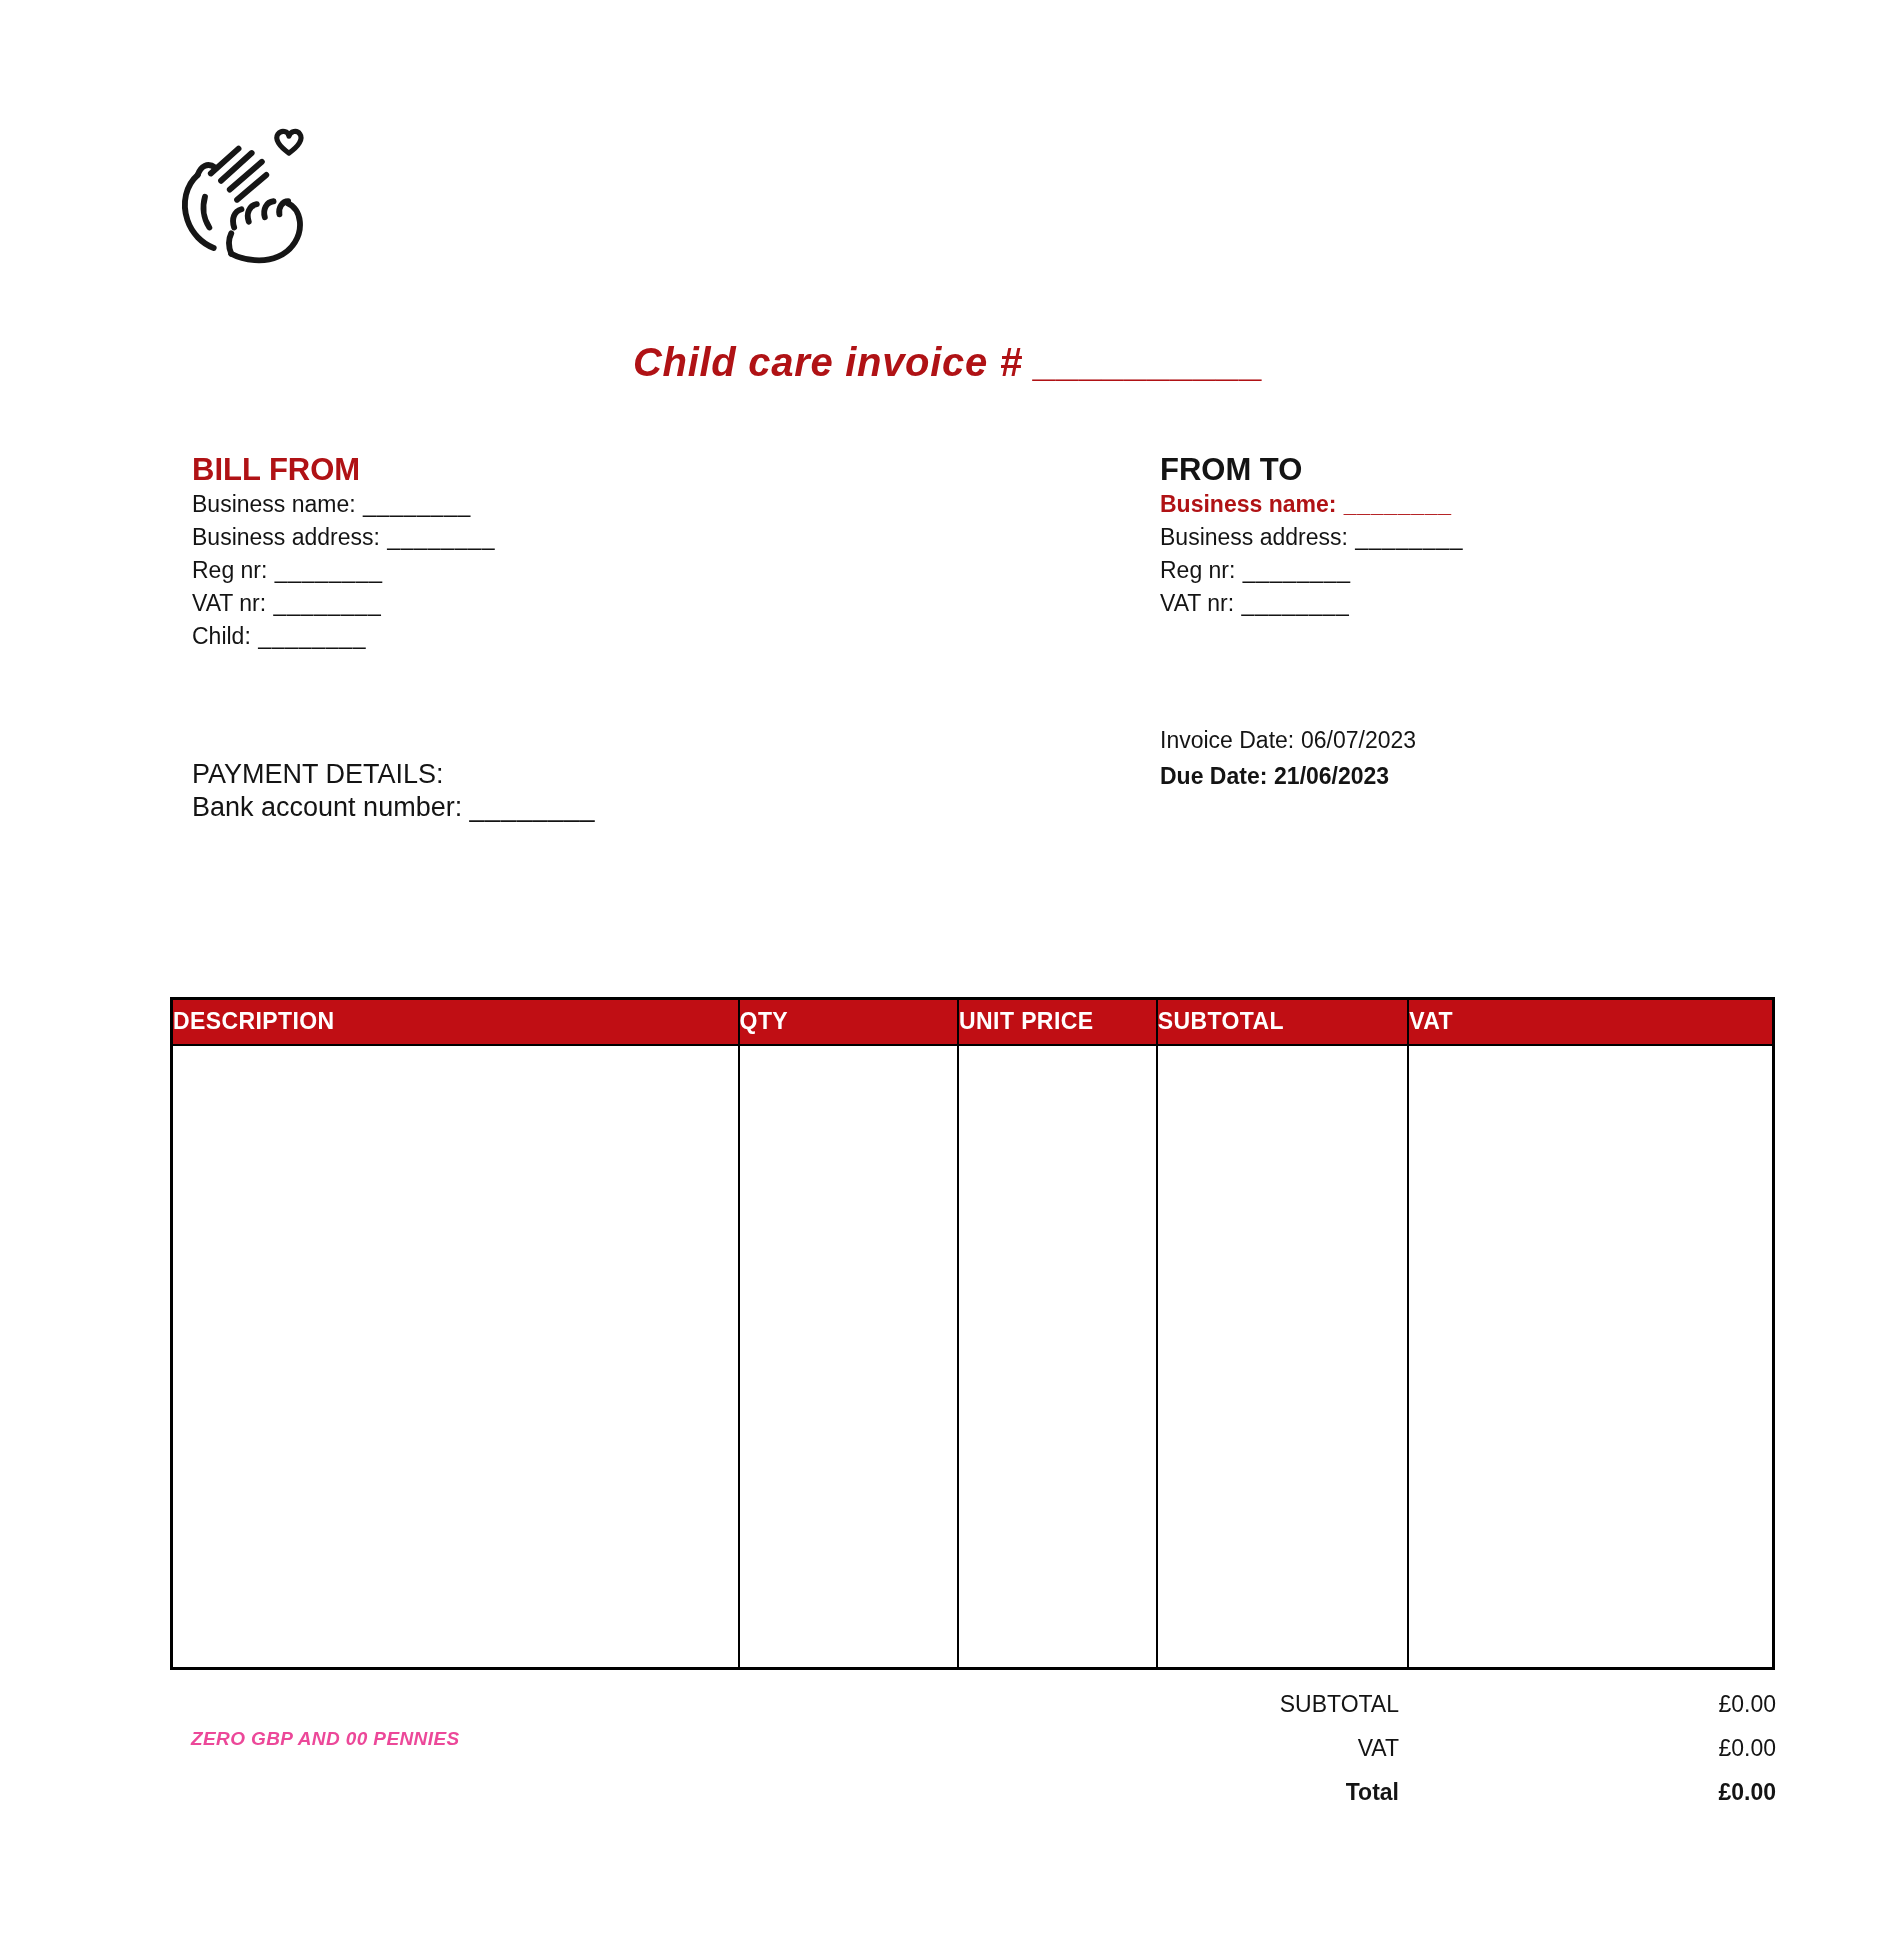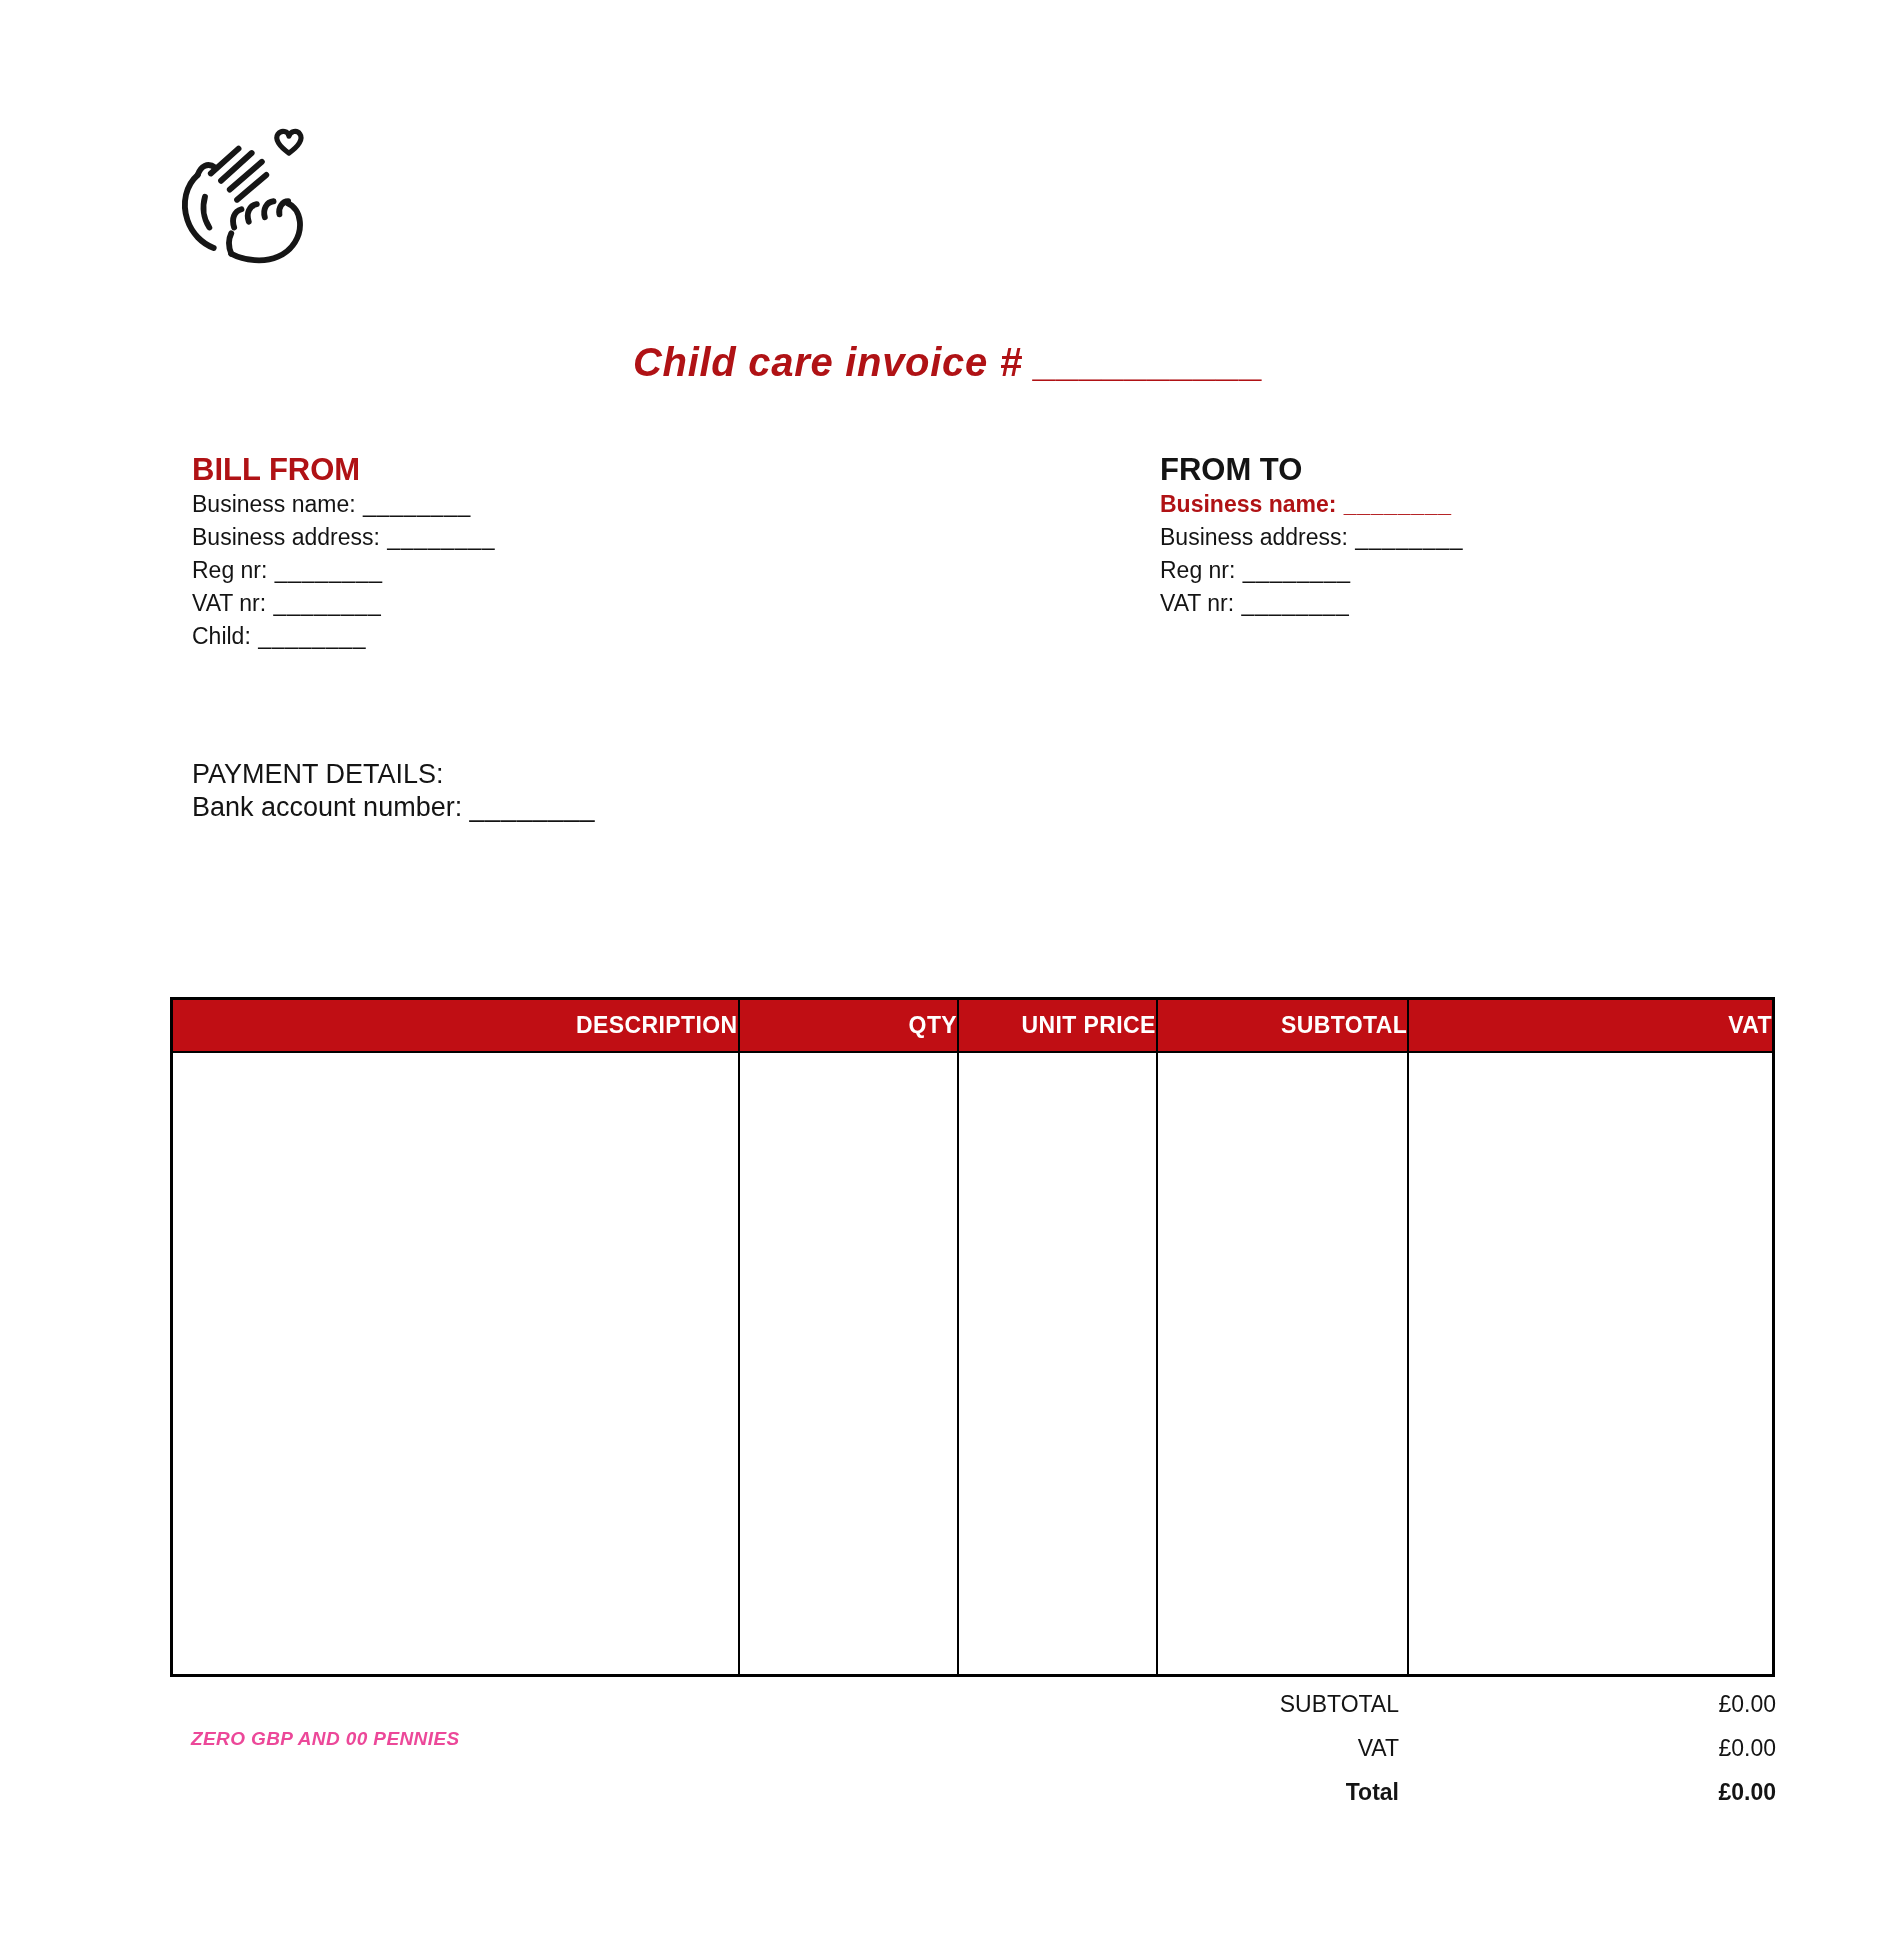--- a/index.html
+++ b/index.html
@@ -49,22 +49,22 @@
 
   
   .items {
     position:absolute; left:170px; top:997px; width:1605px;
     border-collapse:collapse; table-layout:fixed;
     border:3px solid #000;
   }
   .items th {
     background:#C00E14; color:#ffffff;
     font-weight:700; font-size:23px;
-    height:53px; border:2.2px solid #000;
-    text-align:right; vertical-align:middle;
+    height:46px; border:2.2px solid #000;
+    text-align:left; vertical-align:middle;
     letter-spacing:0.4px;
   }
   .items td { height:624px; border:2.2px solid #000; background:#ffffff; }
 
   
   .totals { position:absolute; left:1110px; top:1692px; width:666px; font-size:23px; }
   .trow { display:flex; margin-bottom:20px; line-height:24px; }
   .tlabel { width:289px; text-align:right; }
   .tvalue { flex:1; text-align:right; }
   .trow.bold .tlabel, .trow.bold .tvalue { font-weight:700; }
@@ -136,20 +136,28 @@
       <span class="label">Business address:</span><span class="blank">________</span>
     </div>
     <div class="line">
       <span class="label">Reg nr:</span><span class="blank">________</span>
     </div>
     <div class="line">
       <span class="label">VAT nr:</span><span class="blank">________</span>
     </div>
   </section>
 
+  <section class="dates">
+    <div class="line">
+      <span>Invoice Date:</span><span class="value">06/07/2023</span>
+    </div>
+    <div class="line bold">
+      <span>Due Date:</span><span class="value">21/06/2023</span>
+    </div>
+  </section>
 
   <section class="payment">
     <div>PAYMENT DETAILS:</div>
     <div class="line">
       <span class="label">Bank account number:</span><span class="blank">________</span>
     </div>
   </section>
 
   <table class="items">
     <colgroup>

